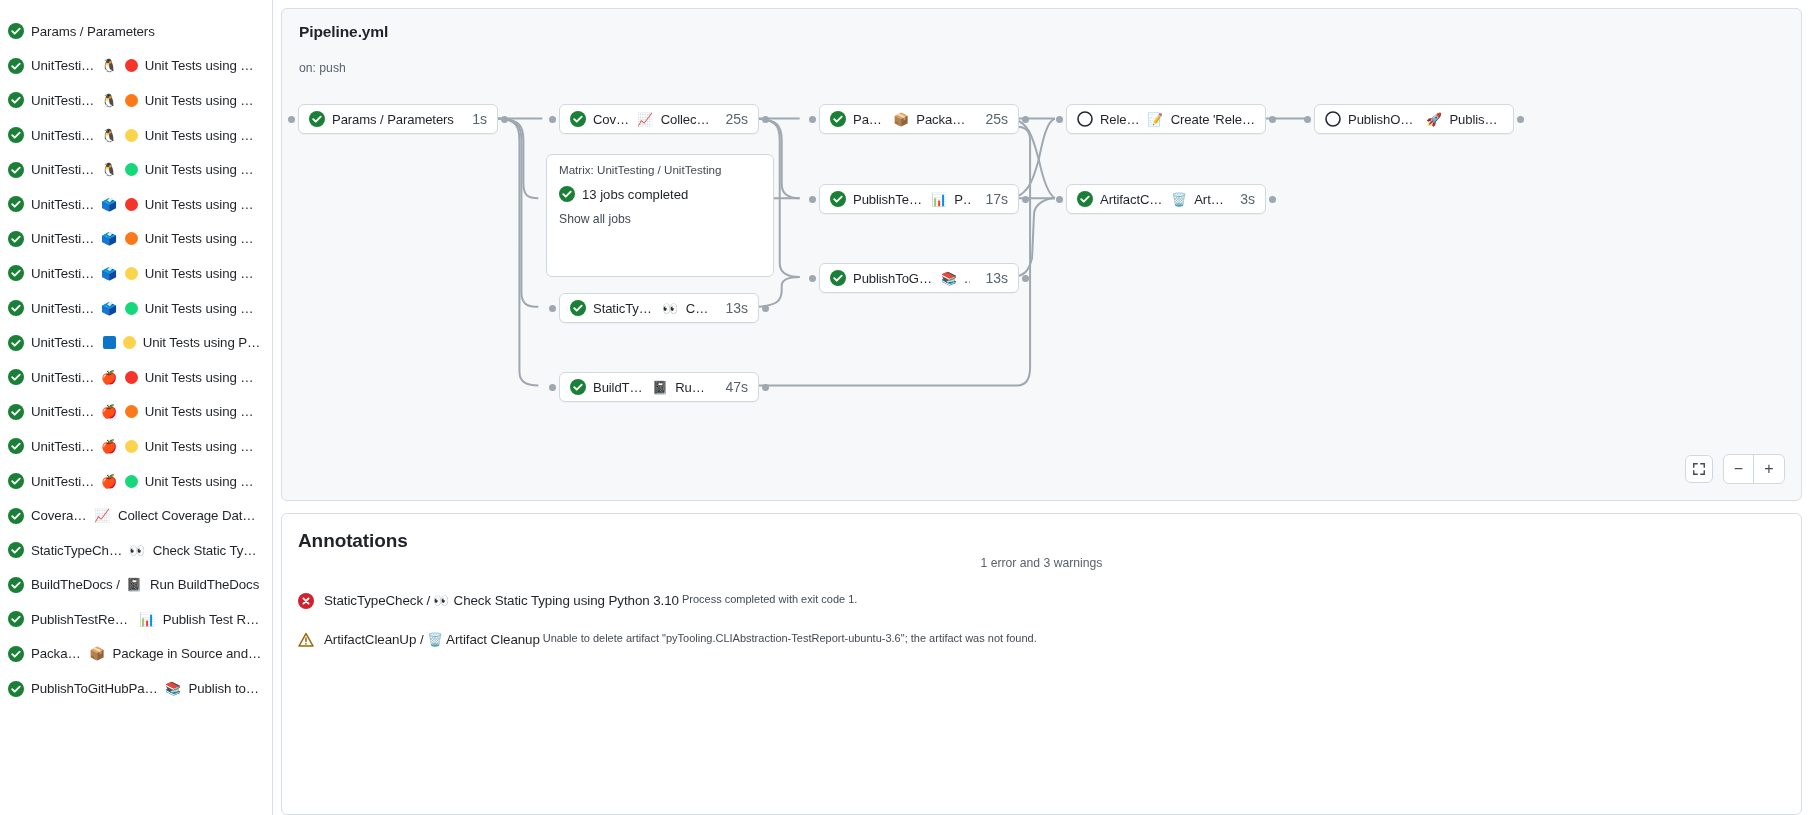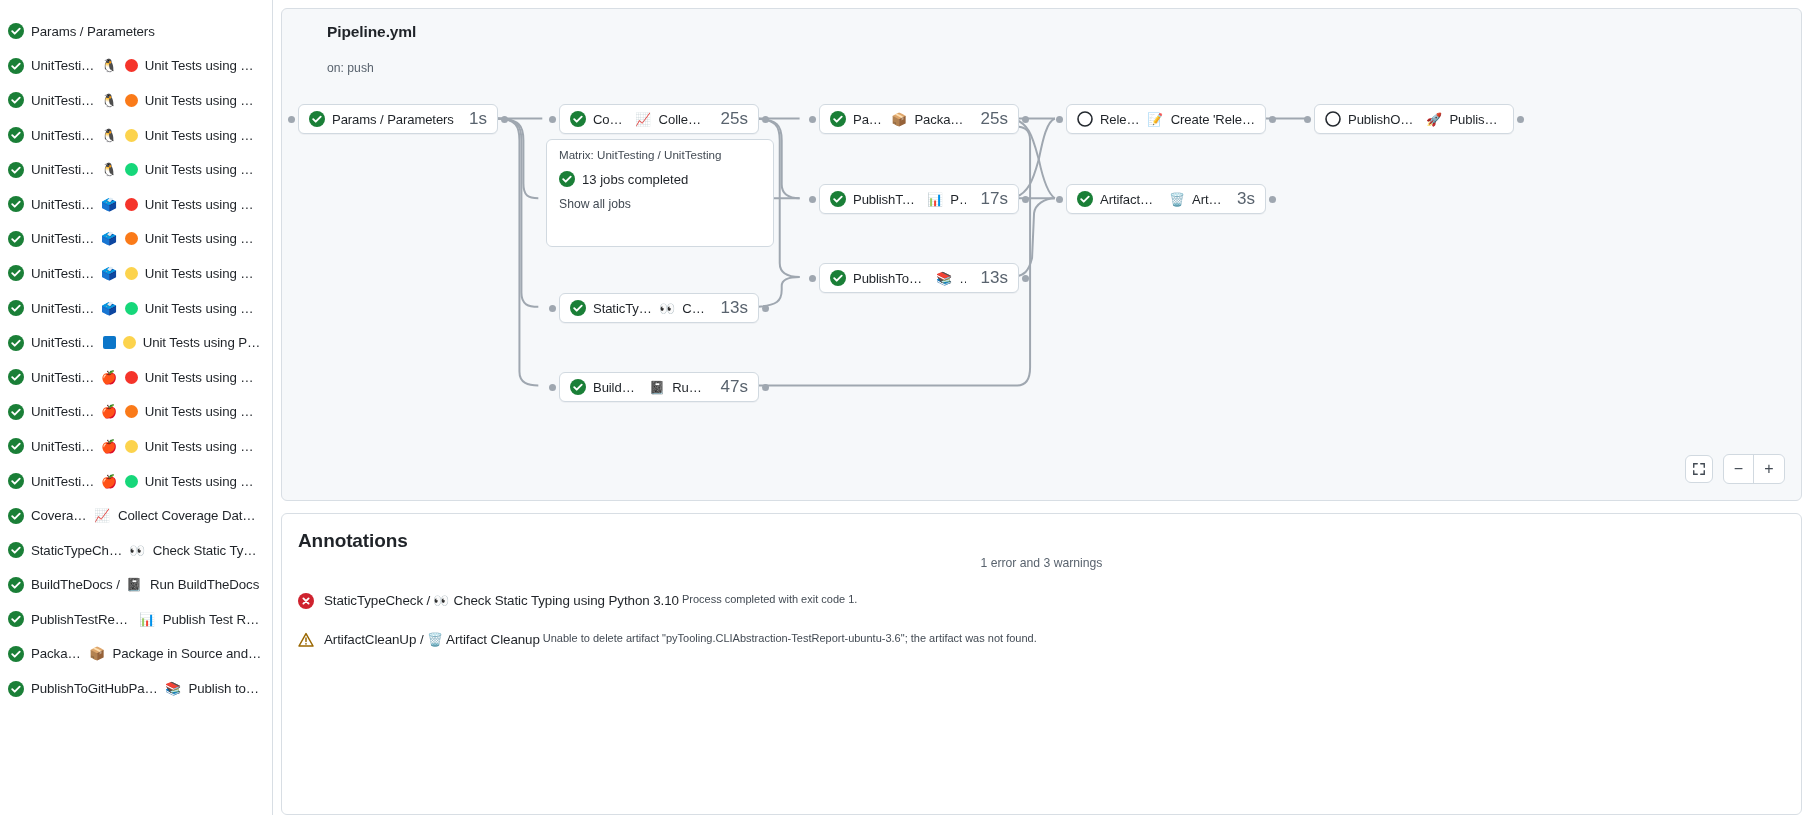--- a/index.html
+++ b/index.html
@@ -50,21 +50,20 @@
     display: flex; flex-direction: column; gap: 12px;
     overflow: hidden;
   }
   .graph-card {
     position: relative;
     border: 1px solid #d8dee4;
     border-radius: 6px;
     background: #f6f8fa;
     height: 493px; min-height: 493px;
     overflow: hidden;
-    padding-left: 28px;
   }
   .graph-header { padding: 14px 0 0 17px; }
   .graph-title { font-size: 15.5px; font-weight: 600; color: #1f2328; letter-spacing: -0.1px;}
   .graph-sub { font-size: 12.2px; color: #59636e; margin-top: 20px; }
 
   .canvas { position: absolute; inset: 0; }
   svg.edges { position: absolute; left: 0; top: 0; width: 100%; height: 100%; pointer-events: none; }
 
   .node {
     position: absolute;
@@ -74,21 +73,21 @@
     height: 30px;
     display: flex; align-items: center;
     padding: 0 10px;
     gap: 7px;
     font-size: 13.1px;
     white-space: nowrap;
     cursor: pointer;
     box-shadow: 0 1px 0 rgba(31,35,40,0.04);
   }
   .node .ntext { overflow: hidden; text-overflow: ellipsis; letter-spacing: -0.1px; }
-  .node .dur { margin-left: auto; padding-left: 8px; font-size: 17px; color: #59636e; }
+  .node .dur { margin-left: auto; padding-left: 8px; font-size: 14px; color: #59636e; }
 
   .port { position: absolute; width: 7px; height: 7px; border-radius: 50%; background: #9fa7b0; top: 50%; margin-top: -3.5px; }
   .port.left { left: -11px; }
   .port.right { right: -11px; }
 
   .matrix-group {
     position: absolute;
     border: 1px solid #d1d9e0;
     border-radius: 6px;
     background: #ffffff;
@@ -494,21 +493,21 @@
               <span class="ico"><svg width="16" height="16" viewBox="0 0 16 16">
                   <circle cx="8" cy="8" r="7" fill="#fff" stroke="#24292f" stroke-width="1.6"></circle>
                 </svg></span>
               <span class="ntext">PublishOnPyPI / </span>
               <span class="emoji">🚀</span>
               <span class="ntext">Publish to ...</span>
               <span class="port right"></span>
             </div>
           </div>
 
-        <div class="matrix-group" style="left:264px; top:130px; width:228px; height:108px;">
+        <div class="matrix-group" style="left:264px; top:145px; width:228px; height:123px;">
           <div class="matrix-title">Matrix: UnitTesting / UnitTesting</div>
           <div class="matrix-body">
             <div class="matrix-row">
               <span class="ico">
                 <svg width="16" height="16" viewBox="0 0 16 16">
                     <circle cx="8" cy="8" r="8" fill="#1a7f37"></circle>
                     <path d="M4.2 8.2l2.5 2.5 5-5" stroke="#fff" stroke-width="1.9" fill="none" stroke-linecap="round" stroke-linejoin="round"></path>
                   </svg>
               </span>
               <span>13 jobs completed</span>

